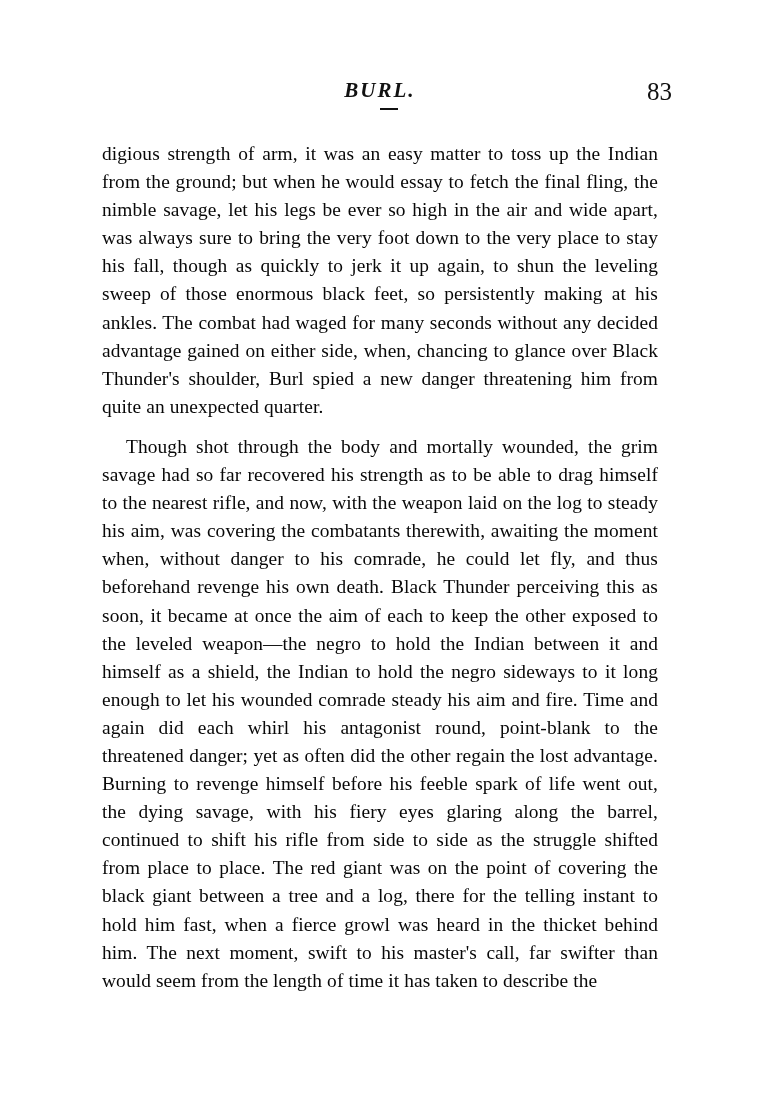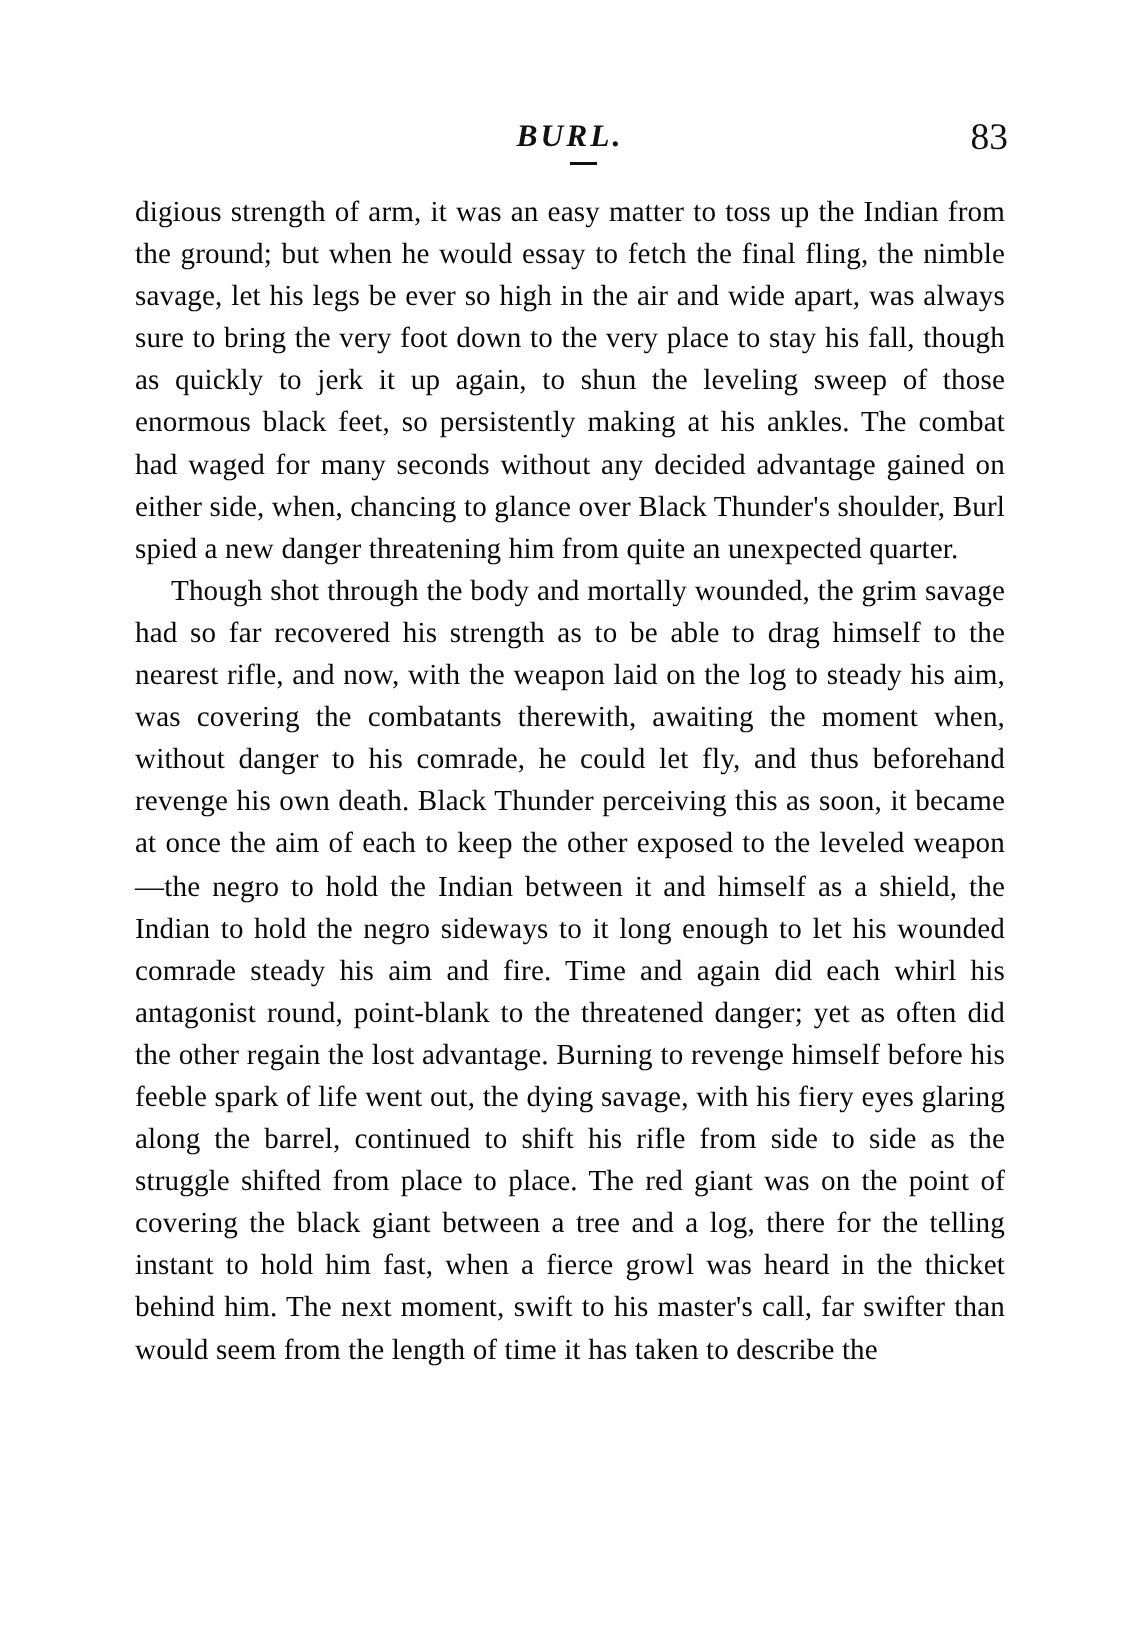--- a/index.html
+++ b/index.html
@@ -66,21 +66,21 @@
     top: 128px;
     width: 580px;
     font-size: 19.4px;
     line-height: 28.1px;
     text-align: justify;
     text-justify: inter-word;
     color: #080808;
     letter-spacing: 0.1px;
   }
   .para {
-    margin: 0;
+    margin: 12px;
     text-indent: 24px;
     hyphens: manual;
   }
   .para.first {
     text-indent: 0;
   }
 </style>
 </head>
 <body>
 

